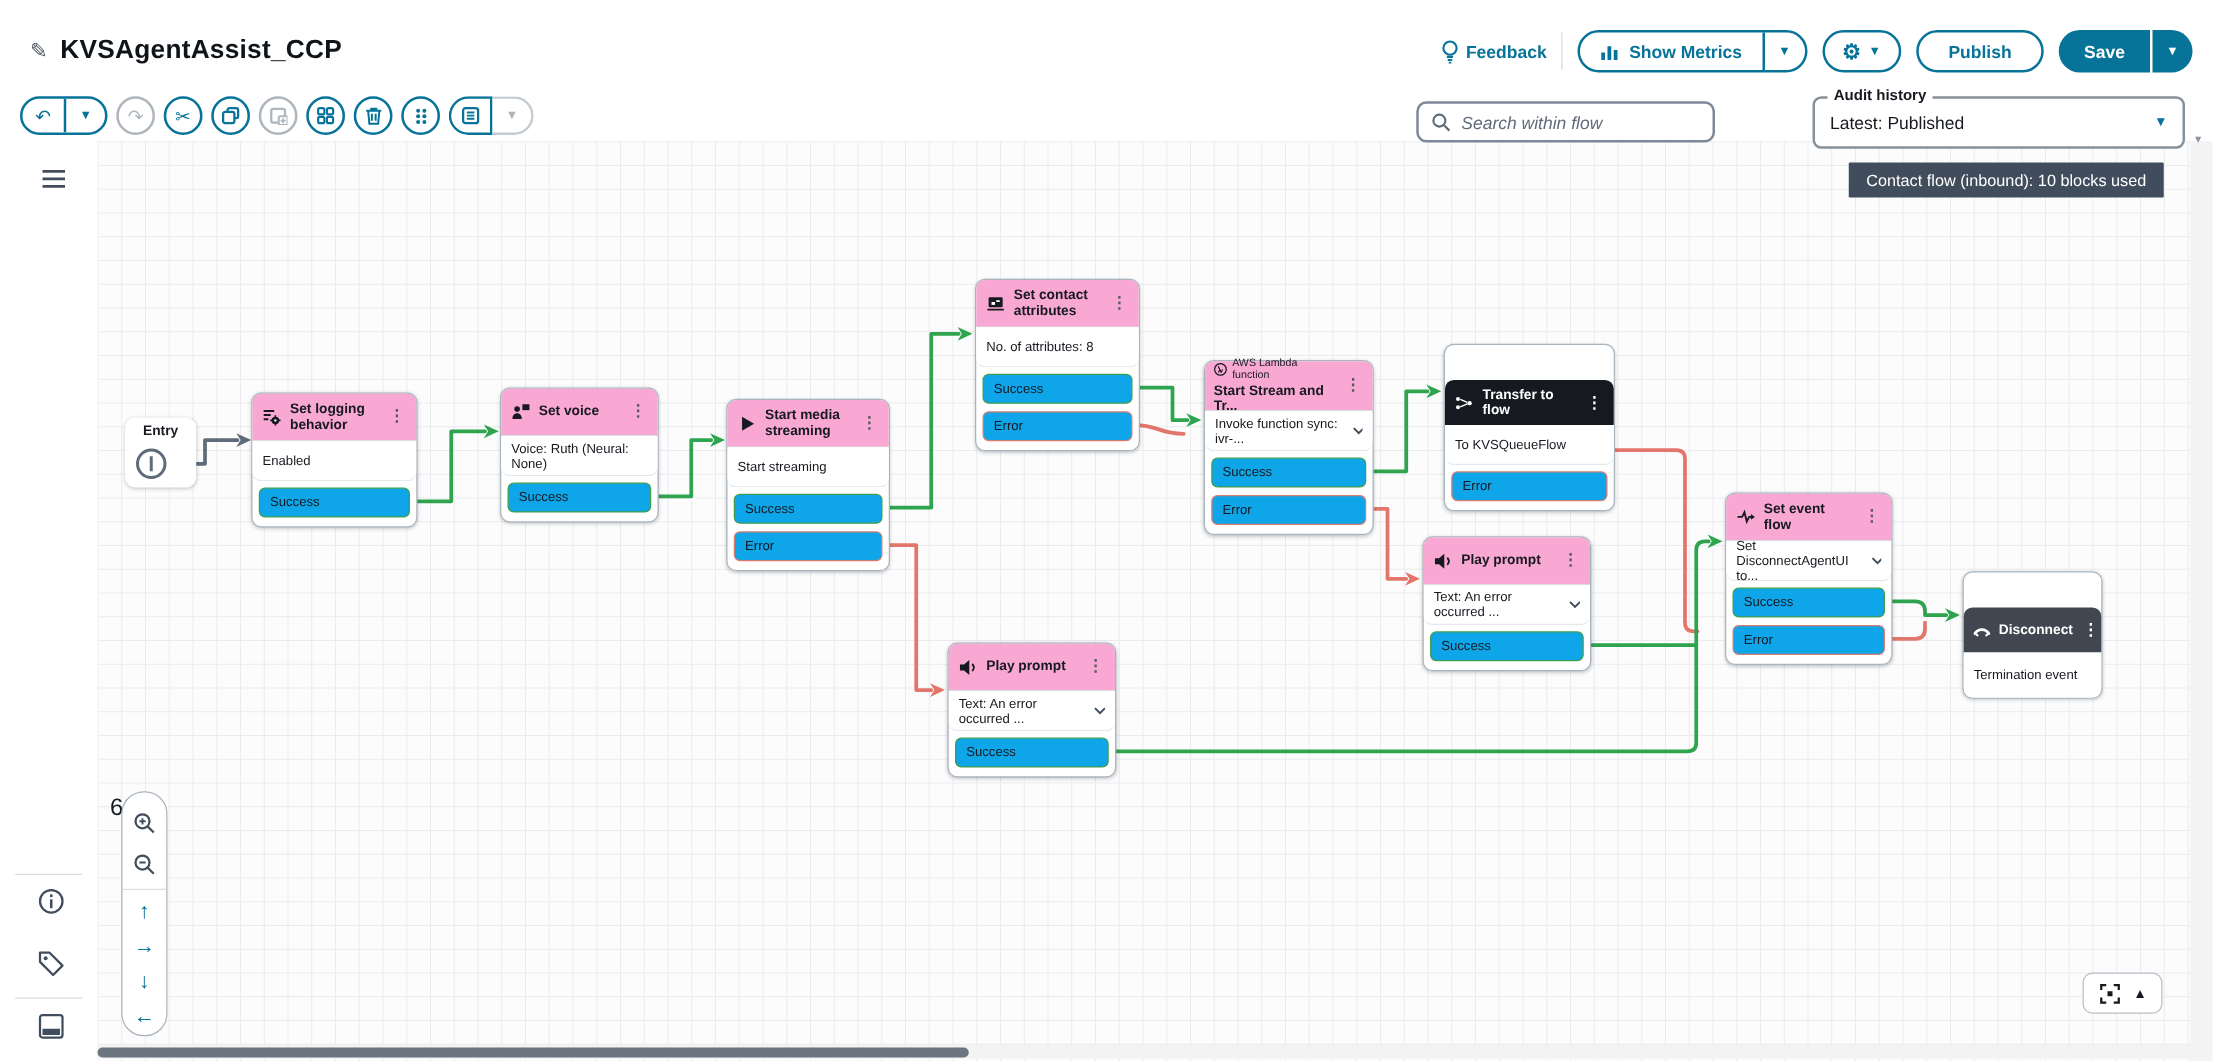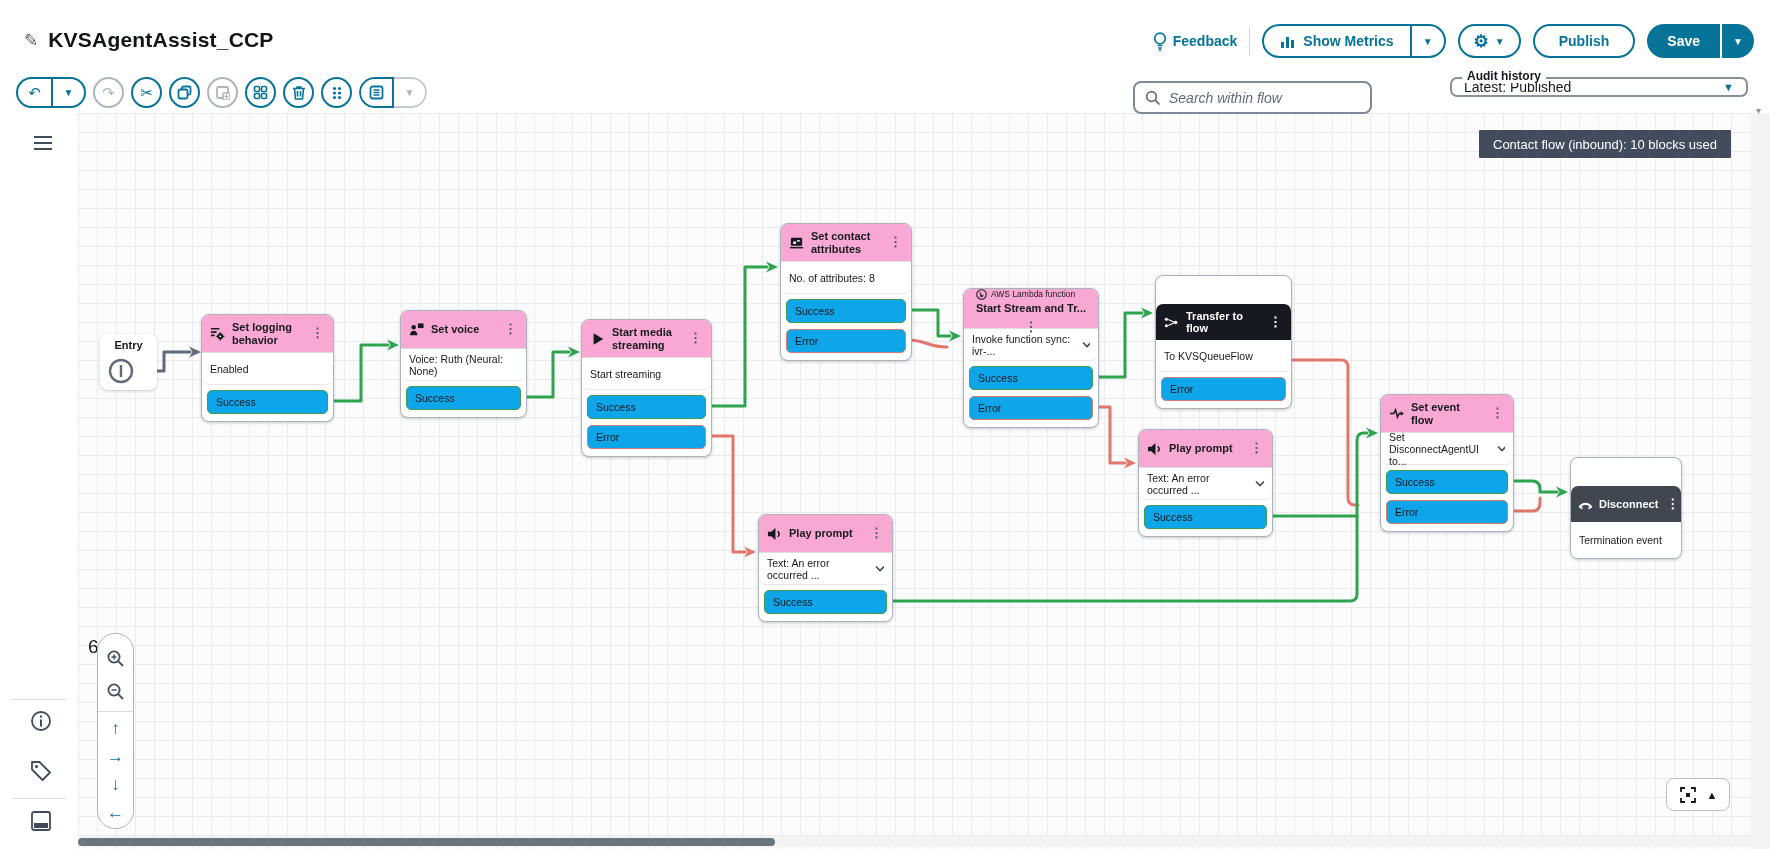--- a/index.html
+++ b/index.html
@@ -34,21 +34,21 @@
   .st-half { width:33px; display:flex; align-items:center; justify-content:center; color:#077398; font-size:15px; cursor:pointer; }
   .st-half + .st-half { border-left:2px solid #077398; font-size:10px; }
   .stadium2 { display:flex; height:31px; border-radius:16px; overflow:hidden; }
   .st2-l { width:35px; border:2px solid #077398; border-radius:16px 0 0 16px; display:flex; align-items:center; justify-content:center; background:#fff; cursor:pointer; }
   .st2-r { width:33px; border:2px solid #c3cbd1; border-left:none; border-radius:0 16px 16px 0; display:flex; align-items:center; justify-content:center; color:#aeb6bd; font-size:10px; background:#fff; }
 
   .search-box { position:absolute; left:1133px; top:81px; width:239px; height:33px; border:2px solid #7d8998; border-radius:8px; background:#fff; display:flex; align-items:center; padding:0 10px; gap:8px; z-index:7; }
   .search-box input { border:none; outline:none; flex:1; font-style:italic; font-size:14px; color:#ef4444; font-family:"Liberation Sans", sans-serif; background:transparent; }
   .search-box input::placeholder { color:#5f6b7a; opacity:1; }
 
-  .audit { position:absolute; left:1450px; top:77px; width:298px; height:20px; border:2px solid #87919a; border-radius:7px; background:#fff; display:flex; align-items:center; padding:0 12px; z-index:7; }
+  .audit { position:absolute; left:1450px; top:77px; width:298px; height:42px; border:2px solid #87919a; border-radius:7px; background:#fff; display:flex; align-items:center; padding:0 12px; z-index:7; }
   .audit-label { position:absolute; left:1462px; top:69px; background:#fff; padding:0 5px; font-size:12px; font-weight:bold; color:#16191f; z-index:8; }
   .audit-value { flex:1; font-size:14px; color:#16191f; }
   .audit-caret { color:#077398; font-size:11px; }
 
   
   .canvas { position:absolute; left:0; top:113px; width:1770px; height:736px;
     background-color:#fcfcfd;
     background-image:linear-gradient(#ebebee 1px, transparent 1px), linear-gradient(90deg,#ebebee 1px, transparent 1px);
     background-size:19px 19px; background-position:78px 0; z-index:0; }
   .sidebar { position:absolute; left:0; top:113px; width:78px; height:736px; background:#fff; z-index:4; }
@@ -65,21 +65,21 @@
   
   .block { position:absolute; width:133px; background:#fff; border:1px solid #aab4bd; border-radius:8px; box-shadow:0 1px 3px rgba(0,28,36,.22); z-index:3; font-size:11px; }
   .bhead { height:38px; padding:0 7px; display:flex; align-items:center; gap:6px; background:#f9a8d4; border-bottom:1px solid #d9dee3; border-radius:7px 7px 0 0; font-weight:bold; line-height:1.12; }
   .bhead.h36 { height:36px;margin-top:28px; }
   .bhead.black { background:#16191f; color:#fff; border-bottom:none; }
   .bhead.charcoal { background:#414750; color:#fff; border-bottom:none; }
   .btitle { flex:1; font-size:11px; }
   .kebab { font-size:13px; color:#545b64; cursor:pointer; padding:0 2px; }
   .bhead.black .kebab, .bhead.charcoal .kebab { color:#fff; }
   .bicon { display:flex; align-items:center; justify-content:center; width:17px; }
-  .lam-head { height:40px;flex-direction:column; }
+  .lam-head { height:40px; }
   .lam-col { flex:1; display:flex; flex-direction:column; gap:2px; }
   .lam-cat { display:flex; align-items:center; gap:4px; font-weight:normal; font-size:8.5px; color:#16191f; }
   .bbody { height:32px; padding:12px 8px; display:flex; align-items:center; justify-content:space-between; gap:4px; font-size:10.5px; color:#16191f; background:#fff; border-bottom:1px solid #e4e8eb; border-radius:0 0 7px 7px; }
   .bbody.last { border-bottom:none; height:36px; }
   .bports { padding:5px 5px 7px; }
   .port { height:24px; border:1px solid; border-radius:5px; display:flex; align-items:center; padding:0 8px; font-size:10.5px; background:#0ea5e9; }
   .port + .port { margin-top:6px; }
   .port.s { border-color:#3f9e4f; }
   .port.e { border-color:#d87c72; }
 

